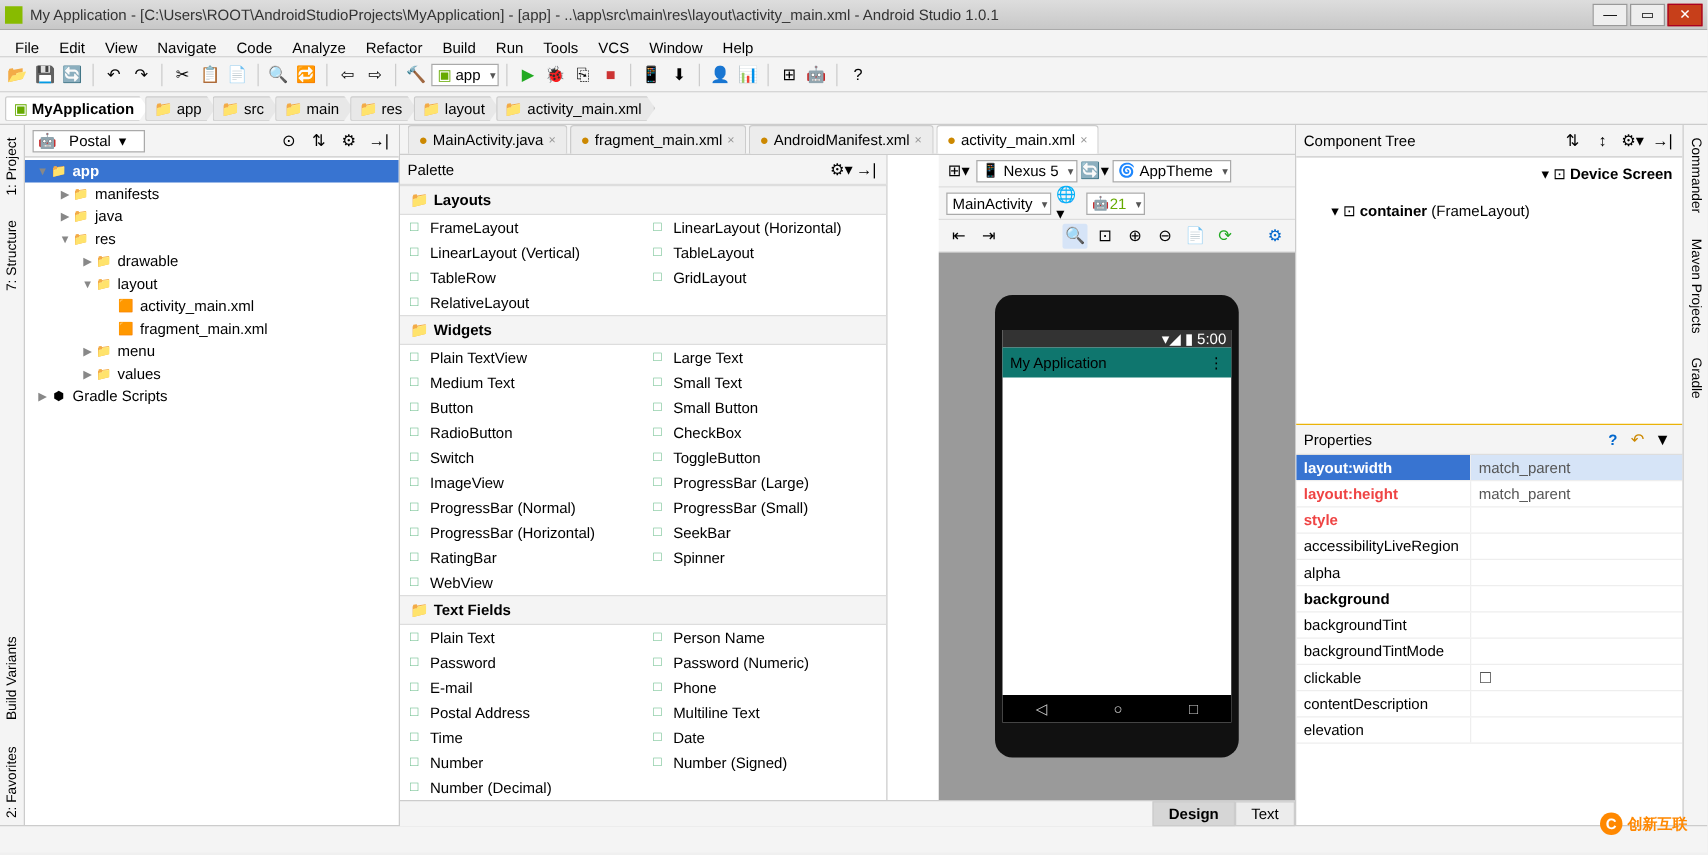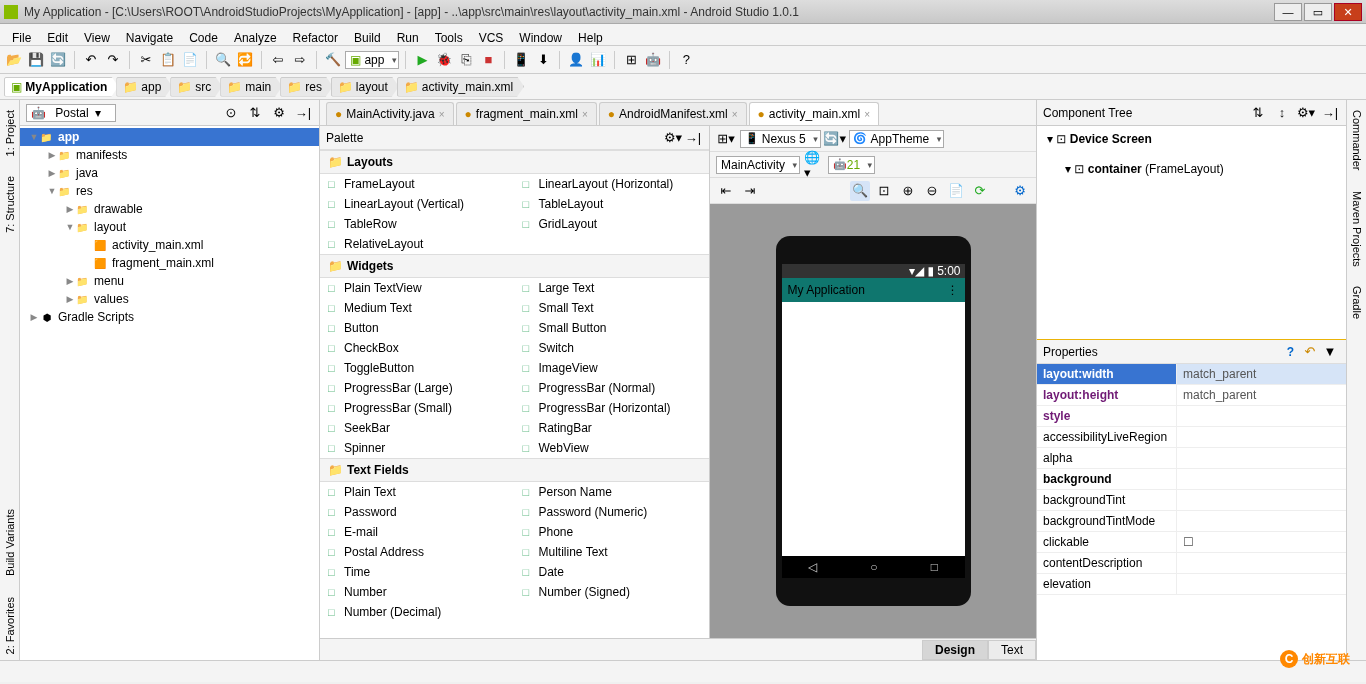--- a/index.html
+++ b/index.html
@@ -40,21 +40,21 @@
 .tree-item.selected { background: #3874d1; color: #fff; }
 .tree-arrow { width: 12px; text-align: center; color: #888; font-size: 9px; }
 .tree-icon { width: 14px; height: 14px; margin-right: 4px; display: inline-flex; align-items: center; justify-content: center; font-size: 10px; }
 
 .center { flex: 1; display: flex; flex-direction: column; background: #fff; }
 .editor-tabs { height: 26px; background: #f4f4f4; border-bottom: 1px solid #ccc; display: flex; align-items: flex-end; padding-left: 6px; }
 .ed-tab { padding: 4px 8px; border: 1px solid #ccc; border-bottom: none; background: #ececec; margin-right: 2px; display: flex; align-items: center; gap: 4px; border-radius: 3px 3px 0 0; }
 .ed-tab.active { background: #fff; }
 .ed-close { font-size: 10px; color: #999; }
 
-.designer { flex: 1; display: flex; }
+.designer { flex: 1; display: flex; gap: 41px; }
 .palette { width: 390px; border-right: 1px solid #ccc; display: flex; flex-direction: column; }
 .palette-head { height: 24px; display: flex; align-items: center; padding: 0 6px; border-bottom: 1px solid #ddd; background: #f4f4f4; }
 .palette-head .spacer { flex: 1; }
 .palette-body { flex: 1; overflow: auto; }
 .pal-group { padding: 4px 8px; background: #f4f4f4; border-bottom: 1px solid #ddd; border-top: 1px solid #ddd; display: flex; align-items: center; gap: 4px; font-weight: bold; }
 .pal-items { display: grid; grid-template-columns: 1fr 1fr; }
 .pal-item { padding: 3px 8px 3px 24px; display: flex; align-items: center; position: relative; cursor: default; }
 .pal-item::before { content: "□"; position: absolute; left: 8px; color: #6b8; font-size: 11px; }
 
 .preview { flex: 1; display: flex; flex-direction: column; background: #f4f4f4; }
@@ -78,21 +78,21 @@
 
 .props-head { height: 24px; display: flex; align-items: center; padding: 0 6px; border-bottom: 1px solid #ddd; background: #f4f4f4; }
 .props-head .spacer { flex: 1; }
 .help-icon { color: #0066cc; font-weight: bold; margin-right: 6px; }
 .props-body { flex: 1; overflow: auto; }
 .prop-row { display: flex; border-bottom: 1px solid #eee; }
 .prop-name { width: 140px; padding: 3px 6px; border-right: 1px solid #eee; }
 .prop-val { flex: 1; padding: 3px 6px; color: #555; }
 .prop-row.selected .prop-name { background: #3874d1; color: #fff; }
 .prop-row.selected .prop-val { background: #d6e4f7; }
-.prop-name.bold { font-weight: bold; color: #701a75; }
+.prop-name.bold { font-weight: bold; color: #ef4444; }
 .prop-name.bold2 { font-weight: bold; }
 
 .statusbar-bottom { height: 22px; background: #f4f4f4; border-top: 1px solid #ccc; }
 .watermark { position: absolute; bottom: 16px; right: 16px; color: #f80; font-size: 14px; font-weight: bold; display:flex; align-items:center; gap:4px;}
 </style>
 </head>
 <body>
 
 <div class="titlebar">
   <span class="app-icon"></span>
@@ -235,20 +235,21 @@
               <div class="pal-item" style="visibility: hidden;"></div>
             </div>
             <div class="pal-group"><span style="color:#caa352">📁</span> Widgets</div>
             <div class="pal-items">
               <div class="pal-item">Plain TextView</div>
               <div class="pal-item">Large Text</div>
               <div class="pal-item">Medium Text</div>
               <div class="pal-item">Small Text</div>
               <div class="pal-item">Button</div>
               <div class="pal-item">Small Button</div>
+              <div class="pal-item">RadioButton</div>
               <div class="pal-item">CheckBox</div>
               <div class="pal-item">Switch</div>
               <div class="pal-item">ToggleButton</div>
               <div class="pal-item">ImageView</div>
               <div class="pal-item">ProgressBar (Large)</div>
               <div class="pal-item">ProgressBar (Normal)</div>
               <div class="pal-item">ProgressBar (Small)</div>
               <div class="pal-item">ProgressBar (Horizontal)</div>
               <div class="pal-item">SeekBar</div>
               <div class="pal-item">RatingBar</div>
@@ -333,21 +334,21 @@
     <div class="comp-tree">
       <div class="panel-header">
         <span>Component Tree</span>
         <span class="spacer"></span>
         <span class="tb-btn">⇅</span>
         <span class="tb-btn">↕</span>
         <span class="tb-btn">⚙▾</span>
         <span class="tb-btn">→|</span>
       </div>
       <div class="comp-body" id="comptree">
-          <div class="comp-item" style="padding-left: 6px;">▾ ⊡ <b>Device Screen</b></div>
+          <div class="comp-item" style="padding-left: 6px; text-align: right;">▾ ⊡ <b>Device Screen</b></div>
           <div class="comp-item" style="padding-left: 24px; margin-top: 12px;">▾ ⊡ <b>container</b> (FrameLayout)</div>
         </div>
     </div>
     <div class="props-head">
       <span>Properties</span>
       <span class="spacer"></span>
       <span class="help-icon">?</span>
       <span class="tb-btn" style="color:#c80">↶</span>
       <span class="tb-btn">▼</span>
     </div>

